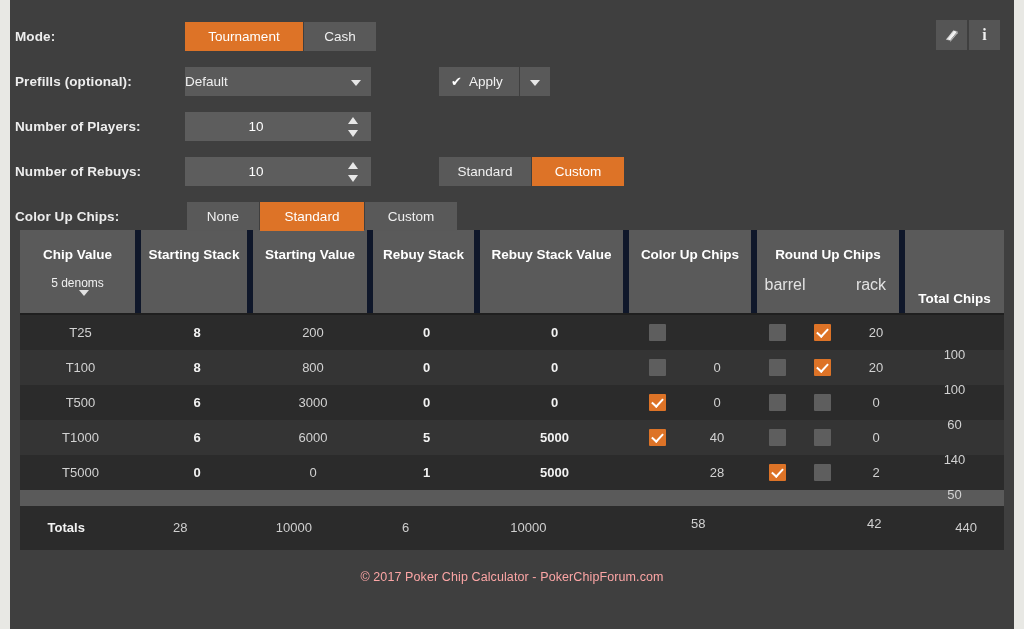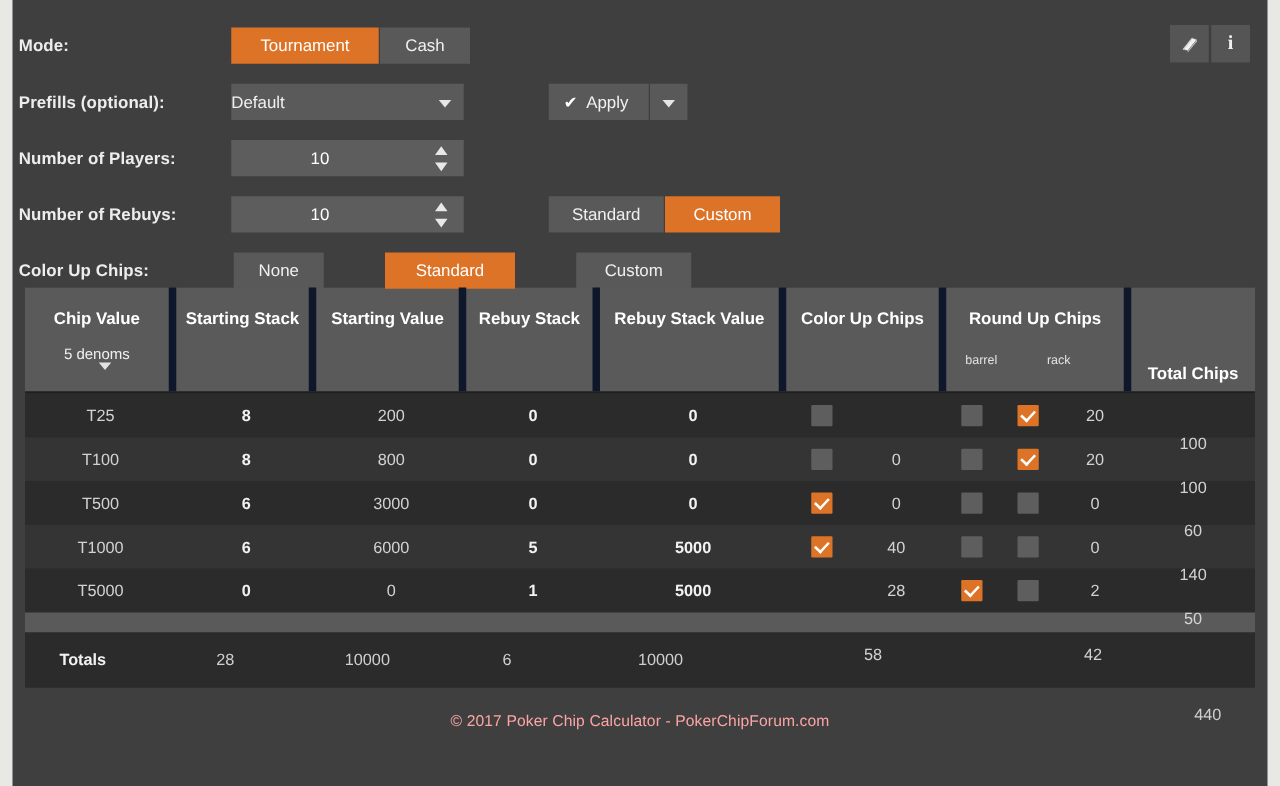--- a/index.html
+++ b/index.html
@@ -171,21 +171,21 @@
     position: absolute;
     left: 50%; top: 50%;
     margin-left: -5px; margin-top: -2px;
     width: 0; height: 0;
     border-left: 5px solid transparent;
     border-right: 5px solid transparent;
     border-top: 6px solid #e6e6e6;
   }
 
   .gap-left-68 { margin-left: 68px; }
-  .gap-left-2 { margin-left: 2px; gap: 48px; }
+  .gap-left-2 { margin-left: 2px; }
 
   
   .topright {
     position: absolute;
     right: 14px;
     top: 20px;
     display: flex;
   }
   .icon-btn {
     width: 31px;
@@ -229,22 +229,22 @@
     font-size: 13.5px;
     font-weight: bold;
     color: #ffffff;
   }
   .th:last-child { border-right: none; }
   .th-sub {
     position: absolute;
     left: 0; right: 0;
     bottom: 19px;
     display: flex;
-    justify-content: flex-start;
-    font-size: 10px;
+    justify-content: space-between;
+    font-size: 16px;
     font-weight: normal;
     color: #e2e2e2;
     margin-top: 48px;
   }
   .denom-select {
     position: absolute;
     left: 0; right: 0;
     bottom: 17px;
     display: flex;
     align-items: center;
@@ -324,21 +324,21 @@
   }
   .cbox.hidden { visibility: hidden; }
 
   .spacer-row {
     height: 16px;
     background: #5a5a5a;
   }
   .totals-row {
     display: flex;
     height: 44px;
-    align-items: flex-start;
+    align-items: flex-end;
     background: #2b2b2b;
     gap: 25px;
   }
   .totals-row .td {
     height: 44px;
     line-height: 44px;
     color: #cfcfcf;
   }
   .totals-row .td.label { font-weight: bold; color: #f2f2f2; }
 

